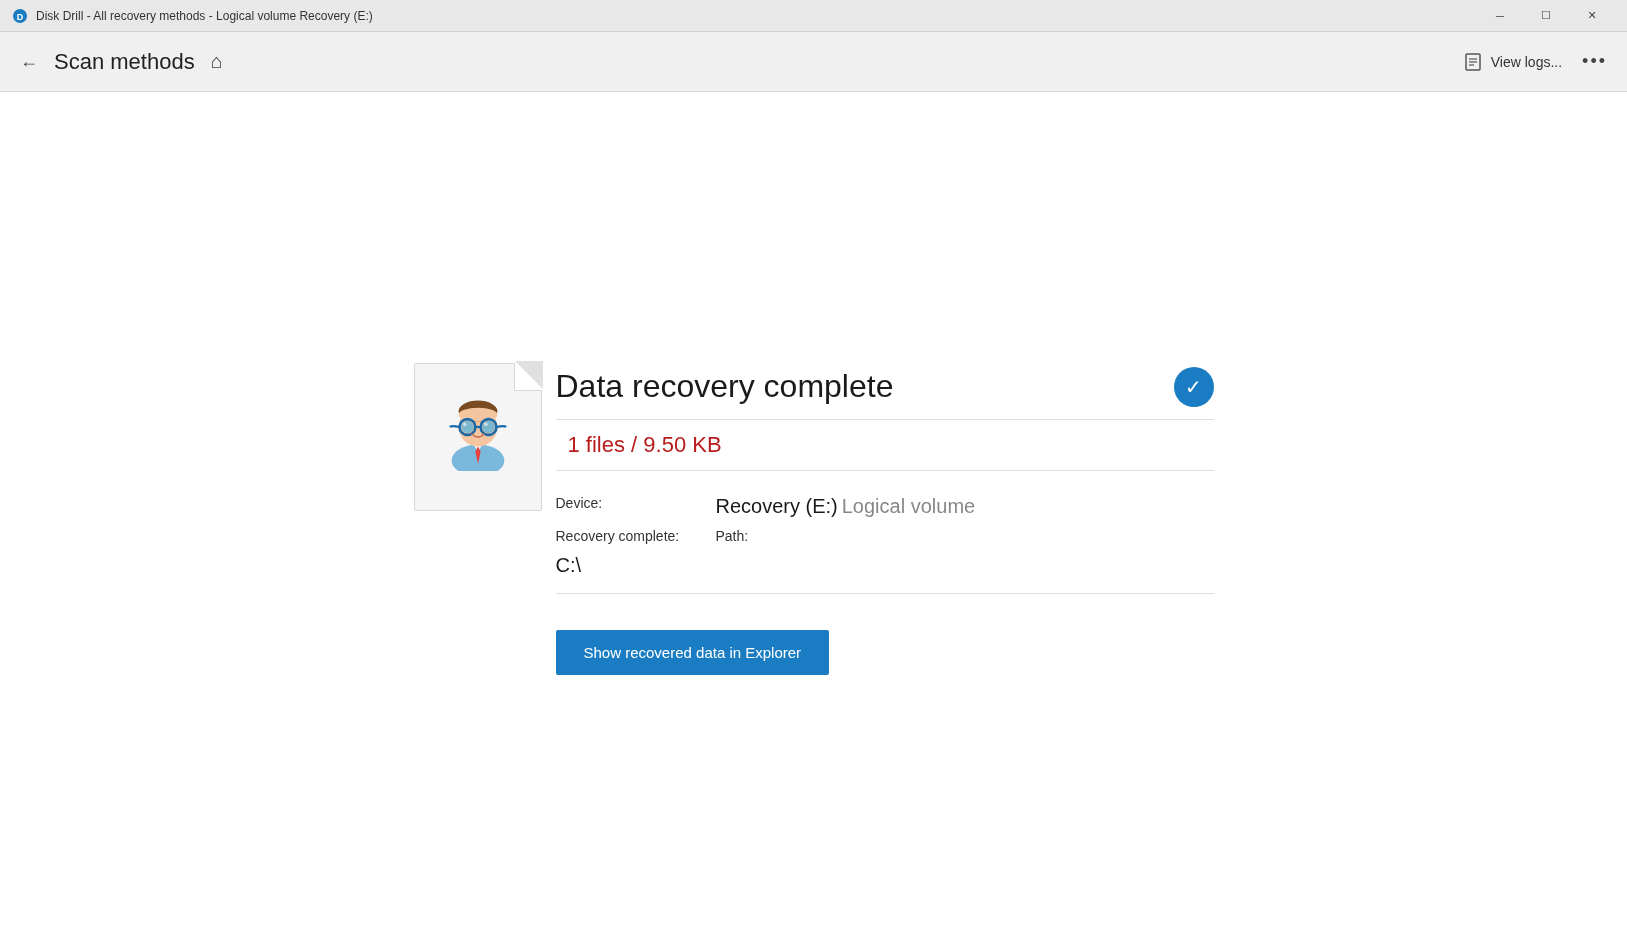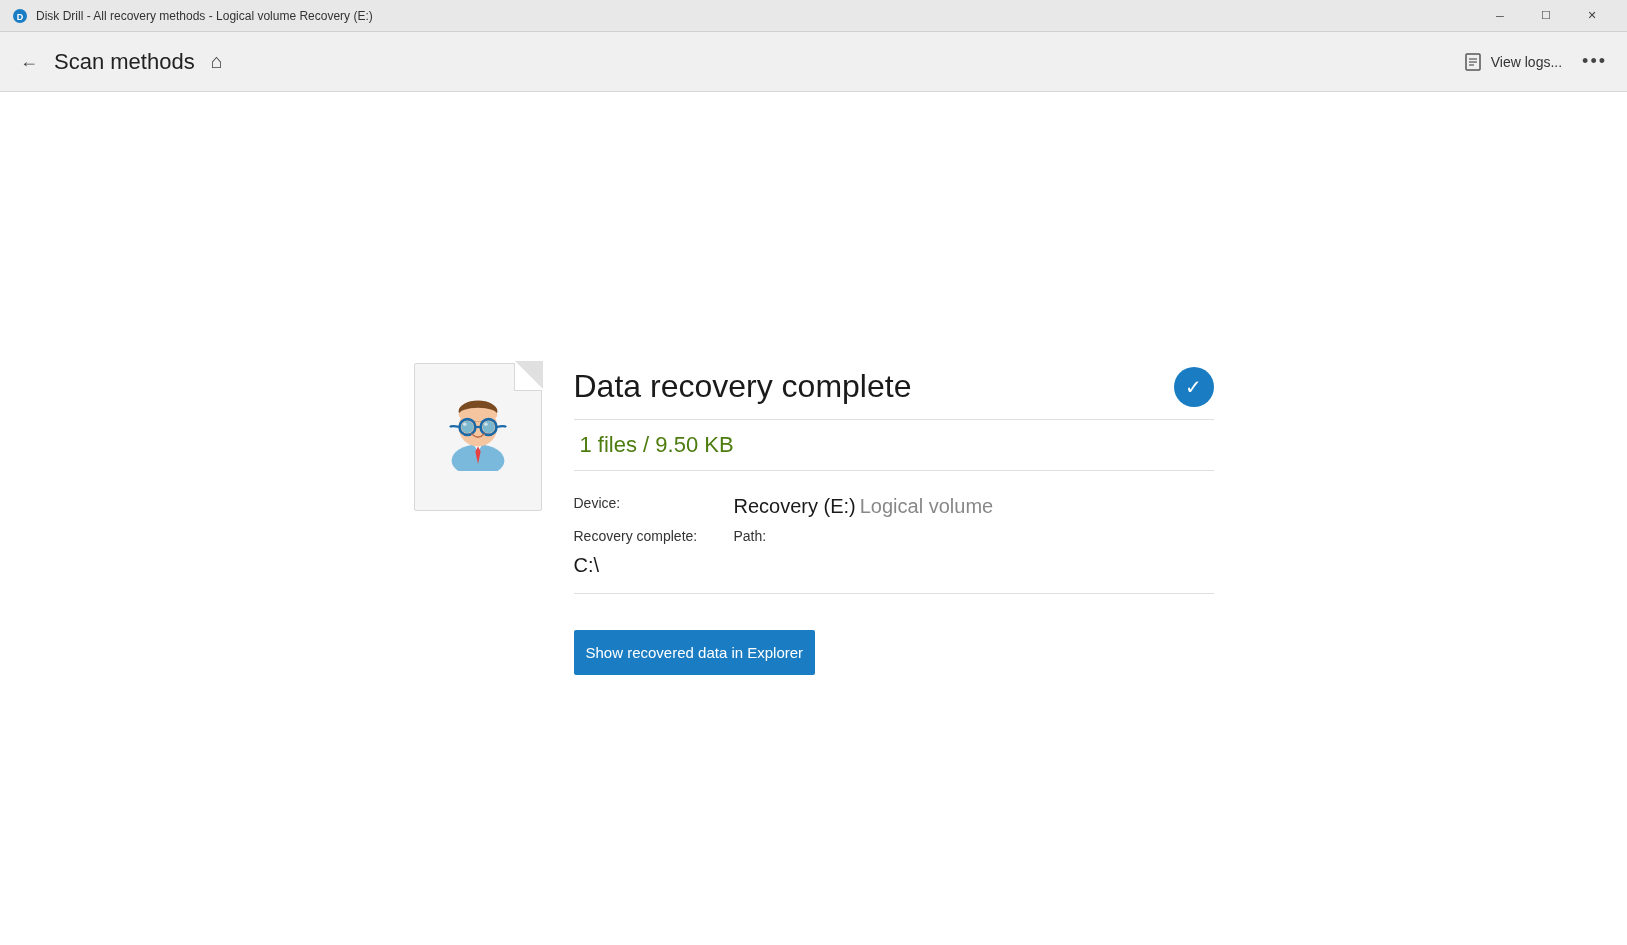--- a/index.html
+++ b/index.html
@@ -143,21 +143,21 @@
       background: #ffffff;
       display: flex;
       align-items: center;
       justify-content: center;
     }
 
     .recovery-card {
       display: flex;
       flex-direction: row;
       align-items: flex-start;
-      gap: 32px;
+      gap: 14px;
       max-width: 800px;
       width: 100%;
     }
 
     
     .doc-illustration {
       width: 128px;
       height: 148px;
       flex-shrink: 0;
       position: relative;
@@ -253,22 +253,22 @@
 
     .divider {
       border: none;
       border-top: 1px solid #e0e0e0;
       margin: 8px 0;
     }
 
     .file-count {
       font-size: 22px;
       font-weight: 300;
-      color: #4d7c0f;
-      margin: 12px 6px;
+      color: #b91c1c;
+      margin: 12px 12px;
     }
 
     .details-table {
       margin-top: 24px;
       display: grid;
       grid-template-columns: 160px 1fr;
       row-gap: 10px;
     }
 
     .detail-label {
@@ -286,21 +286,21 @@
     .detail-value .secondary {
       color: #888;
       margin-left: 4px;
     }
 
     .show-btn {
       margin-top: 28px;
       background: #1a7dc3;
       color: white;
       border: none;
-      padding: 14px 12px;
+      padding: 14px 28px;
       font-size: 15px;
       cursor: pointer;
       border-radius: 2px;
       font-family: 'Segoe UI', Arial, sans-serif;
     }
   </style>
 </head>
 <body>
 
 <div class="title-bar">

